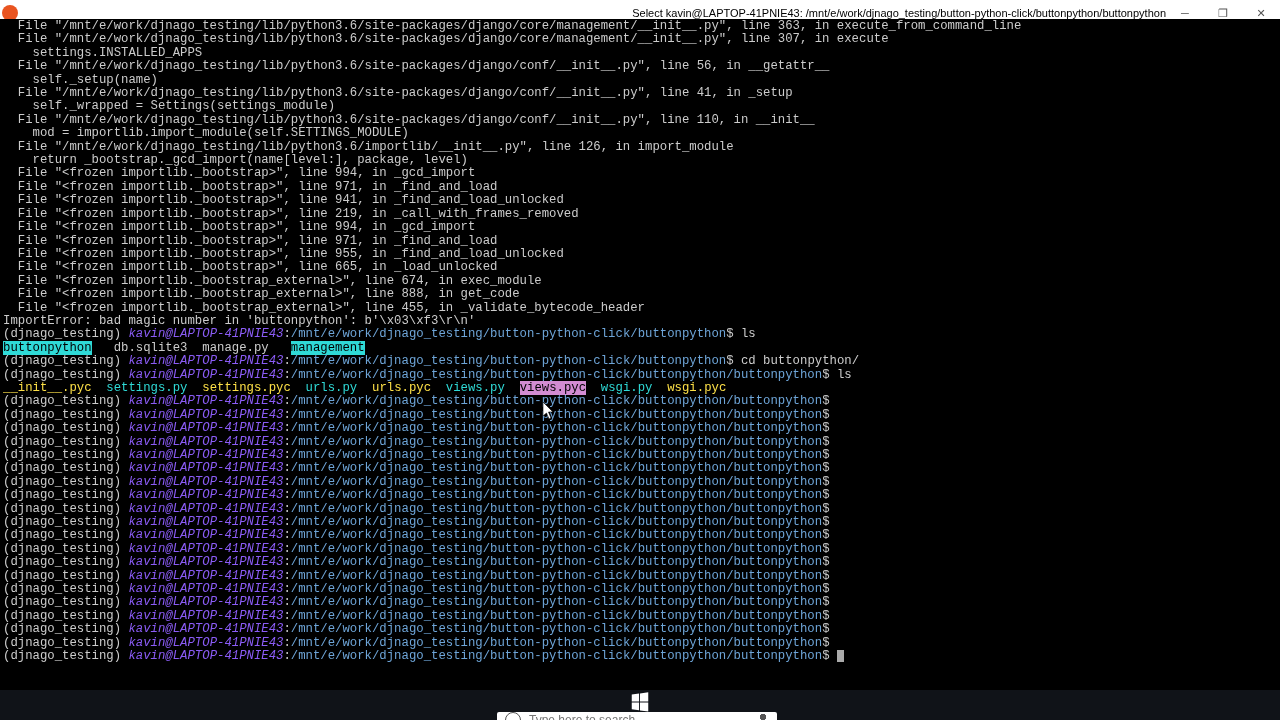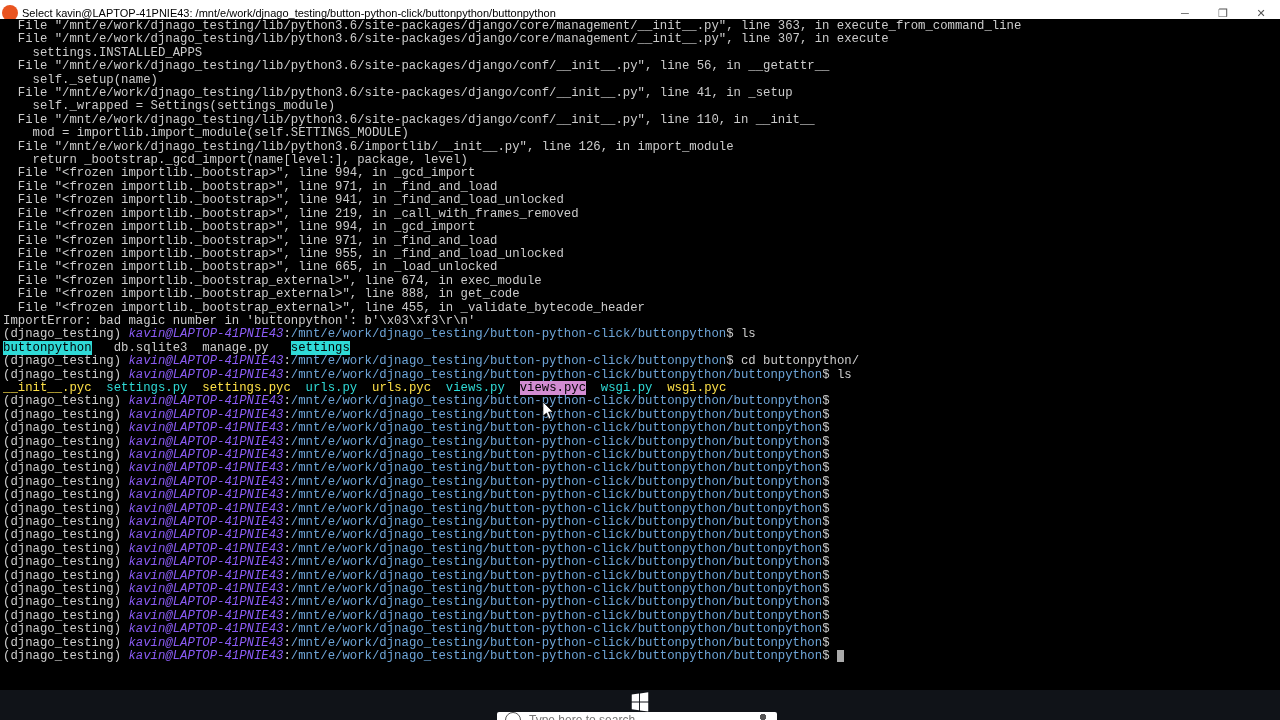--- a/index.html
+++ b/index.html
@@ -1,17 +1,17 @@
 <!DOCTYPE html>
 <html><head>
 <meta charset="utf-8">
 <style>
   * { margin: 0; padding: 0; box-sizing: border-box; }
   html, body { width: 1280px; height: 720px; overflow: hidden; font-family: Consolas, "Courier New", monospace; background: #000; }
-  .titlebar { height: 26px; background: #fff; display: flex; align-items: center; font-size: 11px; font-family: "Segoe UI", sans-serif; color: #000; }
+  .titlebar { height: 26px; background: #fff; display: flex; align-items: center; font-size: 11px; font-family: "Segoe UI", sans-serif; color: #000; text-align: right; }
   .titlebar .ubuntu-icon { width: 16px; height: 16px; margin: 0 4px 0 2px; border-radius: 50%; background: #e95420; position: relative; }
   .titlebar .title-text { flex: 1; white-space: nowrap; overflow: hidden; }
   .titlebar .controls { display: flex; height: 100%; }
   .titlebar .ctl { width: 38px; display: flex; align-items: center; justify-content: center; font-size: 11px; color: #555; cursor: pointer; }
   .terminal { position: absolute; top: 19px; left: 0; right: 0; bottom: 30px; background: #000; color: #ccc; font-size: 12.3px; line-height: 13.4px; padding: 1px 3px; letter-spacing: 0; }
   .terminal .line { white-space: pre; }
   .grn { color: #8b5cf6; font-style: italic; }
   .blu { color: #6ea5d8; margin-top: 7px; }
   .cyn { color: #2fdad7; }
   .red { color: #fde047; }
@@ -64,21 +64,21 @@
     <div class="line">  File "&lt;frozen importlib._bootstrap&gt;", line 219, in _call_with_frames_removed</div>
     <div class="line">  File "&lt;frozen importlib._bootstrap&gt;", line 994, in _gcd_import</div>
     <div class="line">  File "&lt;frozen importlib._bootstrap&gt;", line 971, in _find_and_load</div>
     <div class="line">  File "&lt;frozen importlib._bootstrap&gt;", line 955, in _find_and_load_unlocked</div>
     <div class="line">  File "&lt;frozen importlib._bootstrap&gt;", line 665, in _load_unlocked</div>
     <div class="line">  File "&lt;frozen importlib._bootstrap_external&gt;", line 674, in exec_module</div>
     <div class="line">  File "&lt;frozen importlib._bootstrap_external&gt;", line 888, in get_code</div>
     <div class="line">  File "&lt;frozen importlib._bootstrap_external&gt;", line 455, in _validate_bytecode_header</div>
     <div class="line">ImportError: bad magic number in 'buttonpython': b'\x03\xf3\r\n'</div>
     <div class="line">(djnago_testing) <span class="grn">kavin@LAPTOP-41PNIE43</span>:<span class="blu">/mnt/e/work/djnago_testing/button-python-click/buttonpython</span>$ ls</div>
-    <div class="line"><span class="hl">buttonpython</span>   db.sqlite3  manage.py   <span class="hl">settings</span></div>
+    <div class="line"><span class="hl">buttonpython</span>   db.sqlite3  manage.py   <span class="hl">management</span></div>
     <div class="line">(djnago_testing) <span class="grn">kavin@LAPTOP-41PNIE43</span>:<span class="blu">/mnt/e/work/djnago_testing/button-python-click/buttonpython</span>$ cd buttonpython/</div>
     <div class="line">(djnago_testing) <span class="grn">kavin@LAPTOP-41PNIE43</span>:<span class="blu">/mnt/e/work/djnago_testing/button-python-click/buttonpython/buttonpython</span>$ ls</div>
     <div class="line"><span class="red">__init__.pyc</span><span class="cyn">  settings.py  </span><span class="red">settings.pyc</span><span class="cyn">  urls.py  </span><span class="red">urls.pyc</span><span class="cyn">  views.py  </span><span class="hl-mag">views.pyc</span><span class="cyn">  wsgi.py  </span><span class="red">wsgi.pyc</span></div>
     <div class="line">(djnago_testing) <span class="grn">kavin@LAPTOP-41PNIE43</span>:<span class="blu">/mnt/e/work/djnago_testing/button-python-click/buttonpython/buttonpython</span>$ </div>
     <div class="line">(djnago_testing) <span class="grn">kavin@LAPTOP-41PNIE43</span>:<span class="blu">/mnt/e/work/djnago_testing/button-python-click/buttonpython/buttonpython</span>$ </div>
     <div class="line">(djnago_testing) <span class="grn">kavin@LAPTOP-41PNIE43</span>:<span class="blu">/mnt/e/work/djnago_testing/button-python-click/buttonpython/buttonpython</span>$ </div>
     <div class="line">(djnago_testing) <span class="grn">kavin@LAPTOP-41PNIE43</span>:<span class="blu">/mnt/e/work/djnago_testing/button-python-click/buttonpython/buttonpython</span>$ </div>
     <div class="line">(djnago_testing) <span class="grn">kavin@LAPTOP-41PNIE43</span>:<span class="blu">/mnt/e/work/djnago_testing/button-python-click/buttonpython/buttonpython</span>$ </div>
     <div class="line">(djnago_testing) <span class="grn">kavin@LAPTOP-41PNIE43</span>:<span class="blu">/mnt/e/work/djnago_testing/button-python-click/buttonpython/buttonpython</span>$ </div>
     <div class="line">(djnago_testing) <span class="grn">kavin@LAPTOP-41PNIE43</span>:<span class="blu">/mnt/e/work/djnago_testing/button-python-click/buttonpython/buttonpython</span>$ </div>

